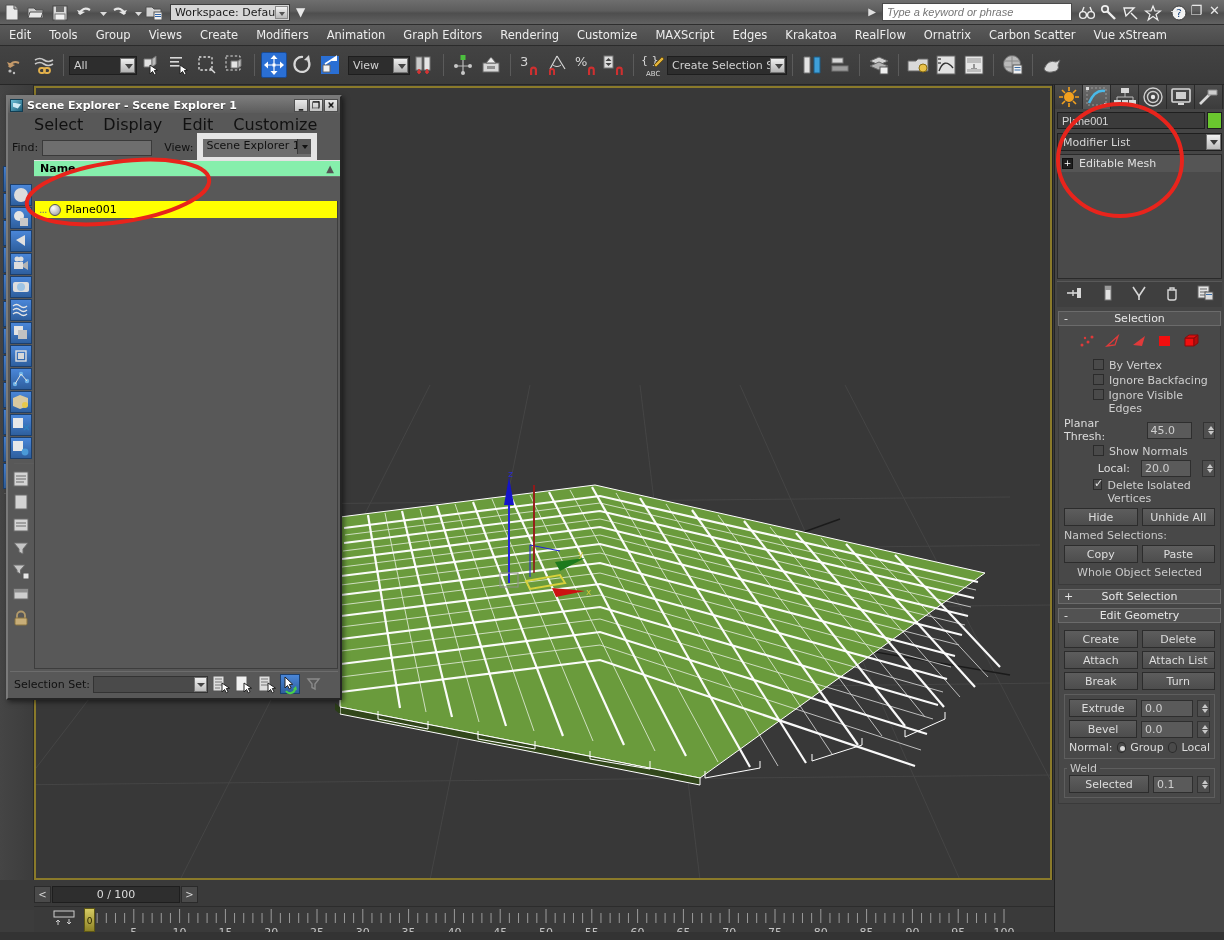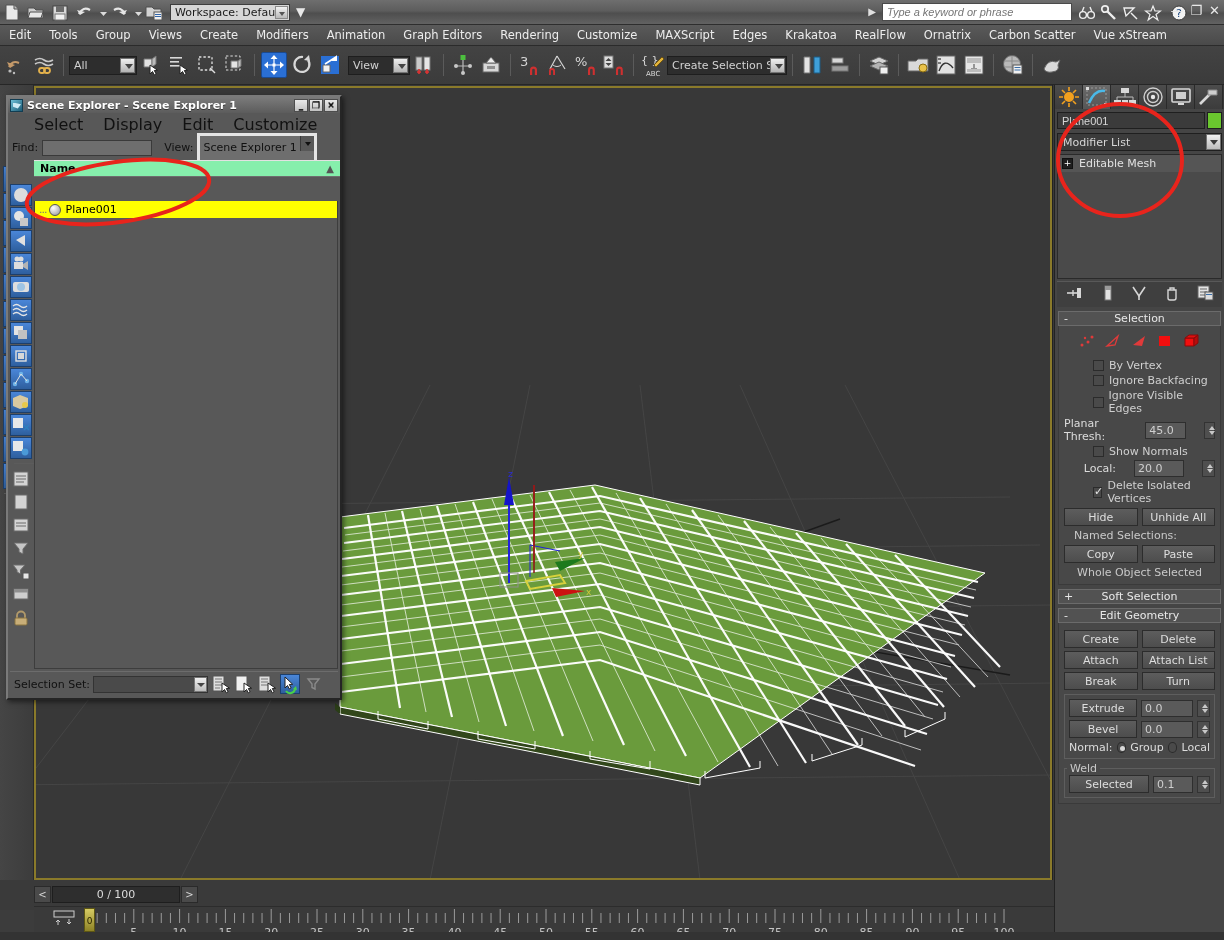--- a/index.html
+++ b/index.html
@@ -136,24 +136,24 @@
   #cp-stack{ margin:3px 2px 0 2px; height:125px; background:#4a4a4a; border:1px solid #2a2a2a; overflow:hidden;}
   #cp-stack .row{ height:17px; display:flex;align-items:center; padding-left:4px; background:#555; color:#e0e0e0;}
   #cp-stack .plus{ width:11px;height:11px;background:#1e1e1e;border:1px solid #111;color:#fff;
     font-size:9px;line-height:9px;text-align:center;margin-right:6px;}
   #cp-stackbar{ margin:2px 2px 0 2px; height:26px; background:#3f3f3f; border-top:1px solid #585858;
     display:flex;align-items:center;justify-content:space-around;}
   .rollhdr{ margin:4px 3px 0 3px; height:15px; background:#525252; border:1px solid #6b6b6b;
     display:flex;align-items:center; justify-content:center; position:relative; color:#e8e8e8; font-size:11px;}
   .rollhdr .pm{ position:absolute; left:5px; }
   .rollbody{ margin:0 3px; background:#484848; border:1px solid #3a3a3a; border-top:0; padding:4px 5px 5px 5px;}
-  .cbrow{ display:flex; align-items:center; gap:5px; margin:2px 0; color:#cfcfcf;padding-left:29px;}
+  .cbrow{ display:flex; align-items:flex-start; gap:5px; margin:2px 0; color:#cfcfcf;padding-left:29px;}
   .cbox{ width:11px;height:11px;background:#4a4a4a;border:1px solid #2b2b2b; position:relative;}
   .cbox.checked:after{content:"✓";position:absolute;left:0px;top:-3px;font-size:11px;color:#e6e6e6;}
-  .fldrow{ display:flex;align-items:center;justify-content:flex-end; gap:18px; margin:2px 0;}
+  .fldrow{ display:flex;align-items:center;justify-content:flex-end; gap:11px; margin:2px 0;}
   .spin{ width:13px;height:17px;background:#4f4f4f;border:1px solid #333; position:relative;}
   .spin:before{content:"";position:absolute;left:3.5px;top:3px;border-left:3px solid transparent;border-right:3px solid transparent;border-bottom:4px solid #c8c8c8;}
   .spin:after{content:"";position:absolute;left:3.5px;bottom:3px;border-left:3px solid transparent;border-right:3px solid transparent;border-top:4px solid #c8c8c8;}
   .numf{ height:17px; width:50px; background:#5a5a5a; border:1px solid #2e2e2e; color:#cfcfcf;
     padding-left:3px; line-height:15px;}
   .btnrow{ display:flex; gap:4px; margin:3px 0;}
   .mbtn{ flex:1; height:18px; background:linear-gradient(180deg,#5d5d5d,#4d4d4d);
     border:1px solid #2c2c2c; color:#dedede; font-size:11px; display:flex;align-items:center;justify-content:center;}
   .groupbox{ border:1px solid #5e5e5e; margin:4px 0 0 0; padding:4px; position:relative;}
   .groupbox .glabel{ position:absolute; top:-7px; left:2px; background:#484848; padding:0 3px; color:#c9c9c9;}
@@ -766,21 +766,21 @@
     <div>Select</div>
     <div>Display</div>
     <div>Edit</div>
     <div>Customize</div>
   </div>
 
   <div id="se-find">
     <label>Find:</label>
     <input style="width: 110px;" value="">
     <label style="margin-left:8px">View:</label>
-    <div style="width:120px;height:30px;background:#6e6e6e;border:3px solid #e5e5e5;position:relative;display:flex;align-items:center;padding-left:3px;color:#111">
+    <div style="width:120px;height:30px;background:#6e6e6e;border:6px solid #e5e5e5;position:relative;display:flex;align-items:flex-start;padding-left:3px;color:#111">
       <span>Scene Explorer 1</span>
       <span style="position:absolute;right:0;top:0;width:14px;height:15px;background:#585858;border-left:1px solid #3a3a3a">
         <svg width="14" height="15">
             <path d="M4 6 l6 0 l-3 4z" fill="#111"></path>
           </svg>
       </span>
     </div>
   </div>
 
   <div id="se-list-head">
@@ -1069,21 +1069,21 @@
       <span class="spin"></span>
     </div>
     <div class="cbrow">
       <span class="cbox checked"></span>
       <span>Delete Isolated Vertices</span>
     </div>
     <div class="btnrow">
       <div class="mbtn">Hide</div>
       <div class="mbtn">Unhide All</div>
     </div>
-    <div style="color:#c9c9c9;margin:2px 10px">Named Selections:</div>
+    <div style="color:#c9c9c9;margin:2px 0">Named Selections:</div>
     <div class="btnrow">
       <div class="mbtn">Copy</div>
       <div class="mbtn">Paste</div>
     </div>
     <div class="seltext">Whole Object Selected</div>
   </div>
 
   <div class="rollhdr">
     <span class="pm">+</span>
     <span>Soft Selection</span>

